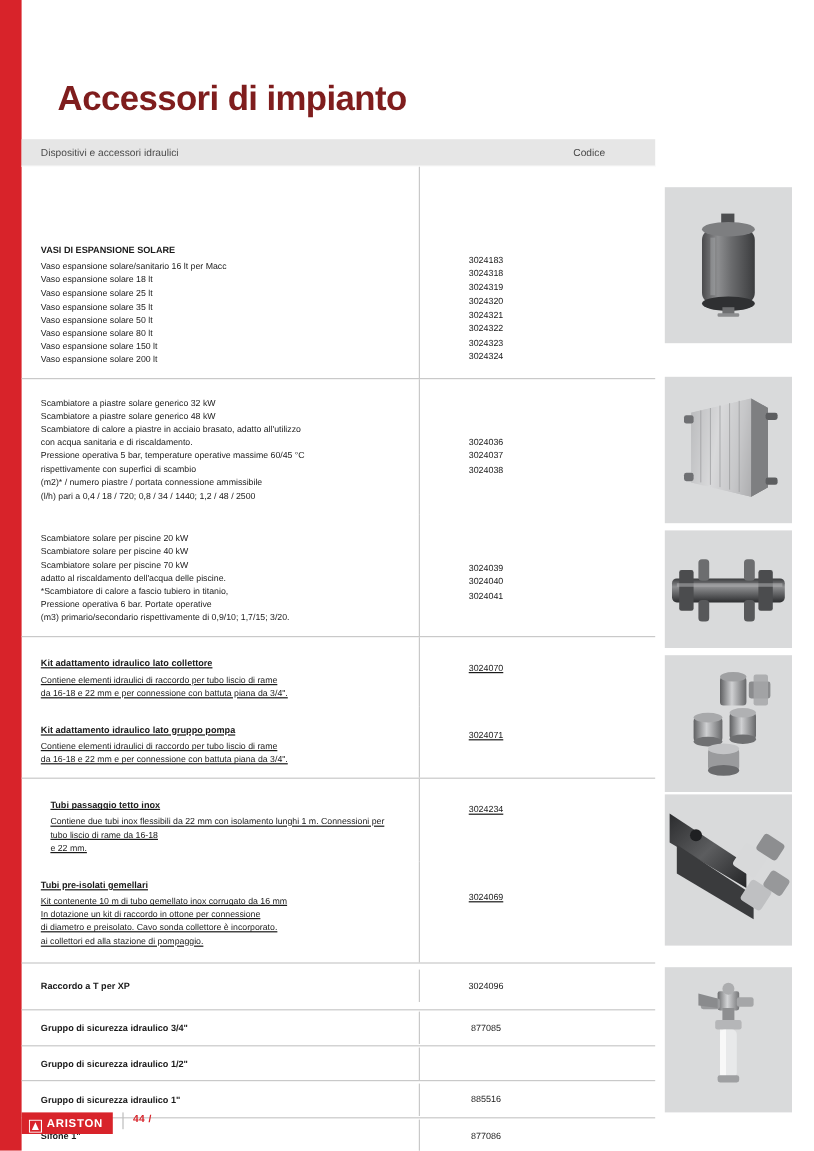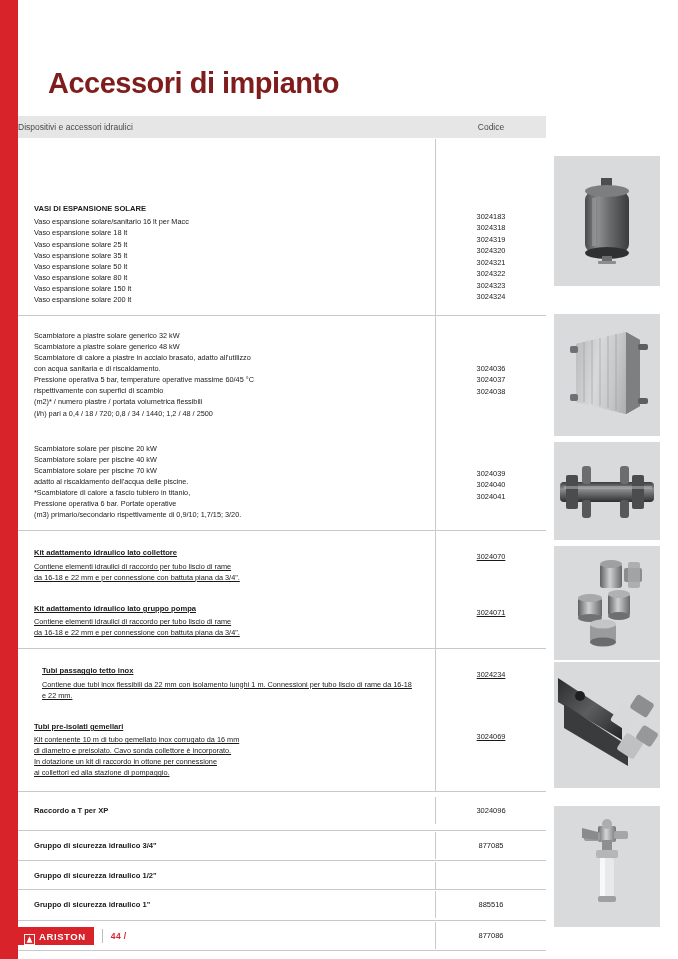--- a/index.html
+++ b/index.html
@@ -48,39 +48,40 @@
   .thead {
     background: #e6e6e6;
     height: 22px;
     display: flex;
     align-items: center;
     font-size: 8.5px;
     color: #4a4a4a;
     border-bottom: 1px solid #ffffff;
   }
   .th-desc {
+    padding-left: 16px;
     width: 418px;
     box-sizing: border-box;
   }
   .th-code {
     width: 110px;
     text-align: center;
     box-sizing: border-box;
   }
   .block {
     display: flex;
     border-bottom: 1px solid #c9c9c9;
     position: relative;
     box-sizing: border-box;
   }
   .block.noline {
     border-bottom: none;
   }
   .col-desc {
-    width: 418px;
+    width: 332px;
     box-sizing: border-box;
     padding: 10px 14px 10px 16px;
     border-right: 1px solid #c9c9c9;
     position: relative;
   }
   .col-code {
     width: 110px;
     box-sizing: border-box;
     text-align: center;
     padding: 10px 4px;
@@ -146,21 +147,21 @@
     position: relative;
     width: 100%;
     height: 100%;
   }
   
   .footer {
     position: absolute;
     left: 18px;
     bottom: 14px;
     display: flex;
-    align-items: center;
+    align-items: flex-start;
     gap: 8px;
   }
   .logo {
     background: #d8232a;
     color: #ffffff;
     height: 18px;
     display: flex;
     align-items: center;
     padding: 0 8px 0 6px;
     gap: 4px;
@@ -228,21 +229,21 @@
     </div>
 
     <div class="block noline" style="min-height:112px;">
       <div class="col-desc" style="padding-top:14px;">
         <div class="blk-line">Scambiatore a piastre solare generico 32 kW</div>
         <div class="blk-line">Scambiatore a piastre solare generico 48 kW</div>
         <div class="blk-line">Scambiatore di calore a piastre in acciaio brasato, adatto all'utilizzo</div>
         <div class="blk-line">con acqua sanitaria e di riscaldamento.</div>
         <div class="blk-line">Pressione operativa 5 bar, temperature operative massime 60/45 °C</div>
         <div class="blk-line">rispettivamente con superfici di scambio</div>
-        <div class="blk-line">(m2)* / numero piastre / portata volumetrica flessibili</div>
+        <div class="blk-line">(m2)* / numero piastre / portata connessione ammissibile</div>
         <div class="blk-line">(l/h) pari a 0,4 / 18 / 720; 0,8 / 34 / 1440; 1,2 / 48 / 2500</div>
       </div>
       <div class="col-code" style="padding-top:47px;">
         <div class="code-line">3024036</div>
         <div class="code-line">3024037</div>
         <div class="code-line">3024038</div>
       </div>
     </div>
 
     <div class="block" style="min-height:94px;">
@@ -293,22 +294,22 @@
           <div class="blk-line">e 22 mm.</div>
         </div>
         <div class="col-code" style="padding-top:20px;">
           <div class="code-line">3024234</div>
         </div>
       </div>
       <div class="sub">
         <div class="col-desc" style="padding-top:14px;padding-bottom:12px;">
           <div class="blk-title">Tubi pre-isolati gemellari</div>
           <div class="blk-line">Kit contenente 10 m di tubo gemellato inox corrugato da 16 mm</div>
+          <div class="blk-line">In dotazione un kit di raccordo in ottone per connessione</div>
           <div class="blk-line">di diametro e preisolato. Cavo sonda collettore è incorporato.</div>
-          <div class="blk-line">In dotazione un kit di raccordo in ottone per connessione</div>
           <div class="blk-line">ai collettori ed alla stazione di pompaggio.</div>
         </div>
         <div class="col-code" style="padding-top:24px;">
           <div class="code-line">3024069</div>
         </div>
       </div>
     </div>
 
     <div class="simple-row" style="min-height:38px;">
       <div class="col-desc">Raccordo a T per XP</div>

